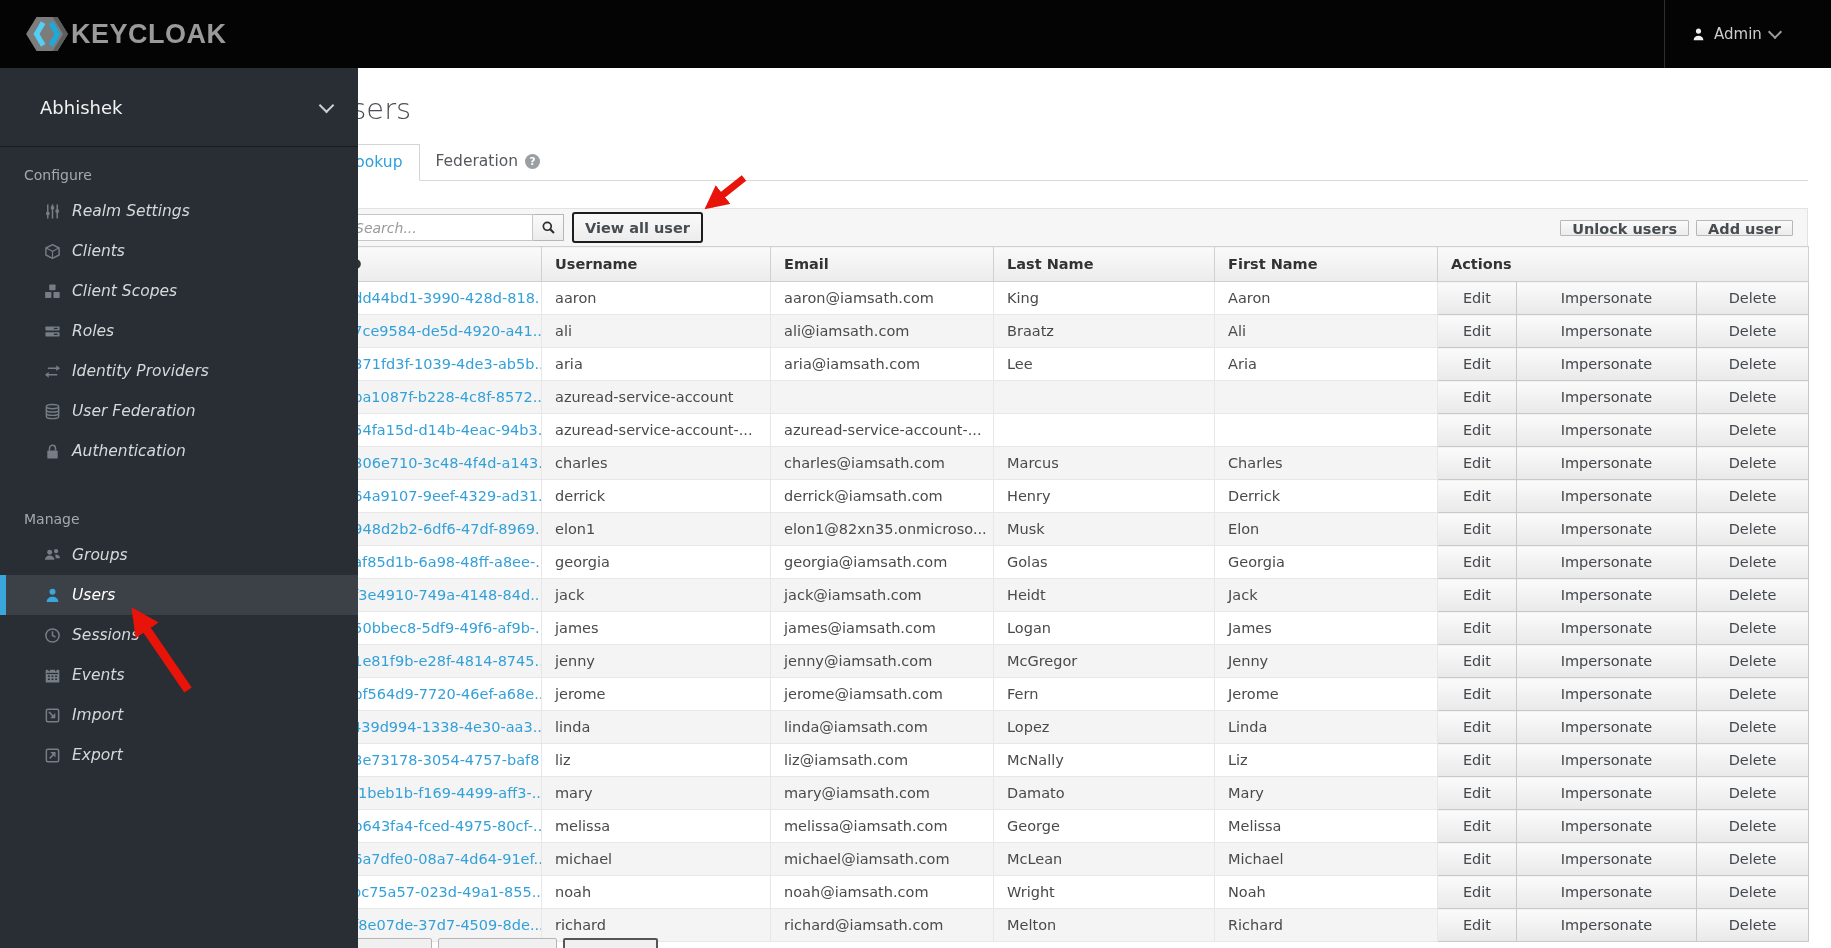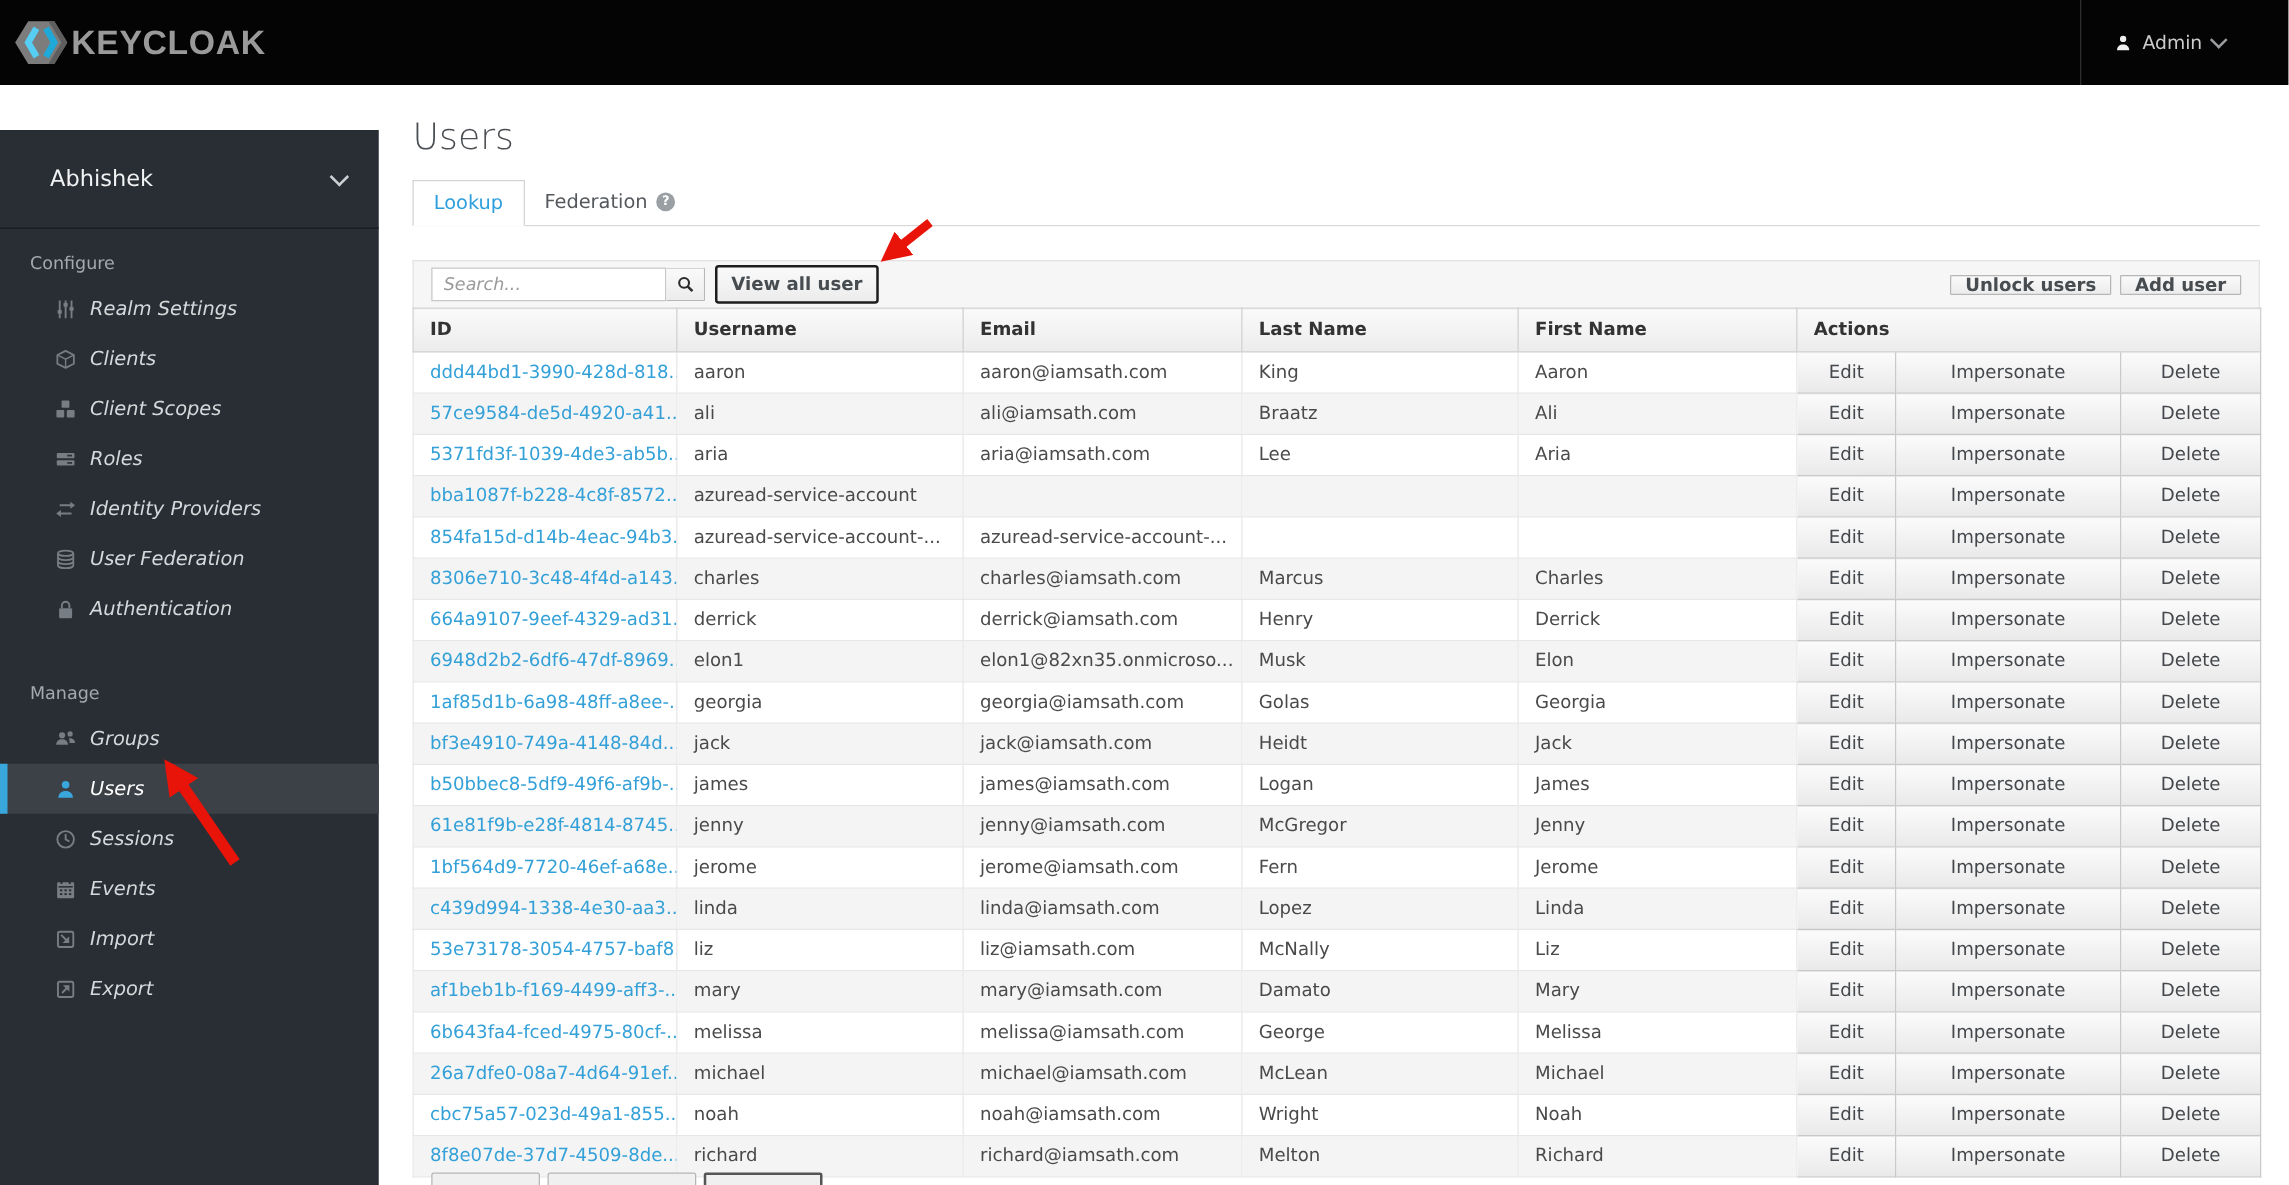--- a/index.html
+++ b/index.html
@@ -1,29 +1,29 @@
 <!DOCTYPE html>
 <html style="--accent-blue: #33a0d8; --active-nav: #39a7dc; --arrow-red: #e81309; --sidebar-bg: #292e34; --header-bg: #040404;"><head>
 <meta charset="utf-8">
 <style>
   html,body{margin:0;padding:0;background:#fff;}
   .screen{position:relative;width:1831px;height:948px;overflow:hidden;
     font-family:"DejaVu Sans","Liberation Sans",sans-serif;background:#fff;color:#4a4d51;}
 
   
   .top-header{position:absolute;left:0;top:0;right:0;height:68px;background:#040404;z-index:5;}
-  .brand{position:absolute;left:12px;top:0;height:68px;display:flex;align-items:center;gap:3px;}
+  .brand{position:absolute;left:26px;top:0;height:68px;display:flex;align-items:center;gap:3px;}
   .brand-text{font-size:27px;font-weight:bold;color:#9a9a9a;letter-spacing:.5px;font-family:"Liberation Sans",sans-serif;}
   .user-area{position:absolute;right:0;top:0;height:68px;width:140px;border-left:1px solid #2e2e2e;
     display:flex;align-items:center;gap:8px;padding-left:26px;color:#cccccc;font-size:15px;cursor:pointer;}
   .chev{display:inline-block;width:8px;height:8px;border-right:2px solid #9a9ea1;border-bottom:2px solid #9a9ea1;
     transform:rotate(45deg);margin-top:-4px;}
 
   
-  .sidebar{position:absolute;left:0;top:68px;width:303px;bottom:0;background:var(--sidebar-bg,#292e34);z-index:4;margin-top:36px;}
+  .sidebar{position:absolute;left:0;top:68px;width:358px;bottom:0;background:var(--sidebar-bg,#292e34);z-index:4;}
   .realm-selector{height:78px;display:flex;align-items:center;padding:0 26px 0 40px;
     border-bottom:1px solid #171a1e;color:#f1f2f3;font-size:18px;cursor:pointer;}
   .realm-selector .chev{margin-left:auto;width:9px;height:9px;border-color:#cdd0d2;}
   .nav-section-label{margin:20px 0 8px 24px;color:#a3a9ae;font-size:14px;}
   .nav-section + .nav-section .nav-section-label{margin-top:40px;}
   .nav-item{height:40px;display:flex;align-items:center;padding-left:44px;color:#d6d9db;font-size:15.5px;cursor:pointer;font-style:italic;}
   .nav-item .icon{width:17px;height:17px;margin-right:11px;color:#767d84;flex:0 0 auto;}
   .nav-item .icon svg{width:17px;height:17px;display:block;}
   .nav-item.active{background:#3b4147;border-left:6px solid var(--active-nav,#39a7dc);padding-left:38px;color:#ffffff;}
   .nav-item.active .icon{color:var(--active-nav,#39a7dc);}

